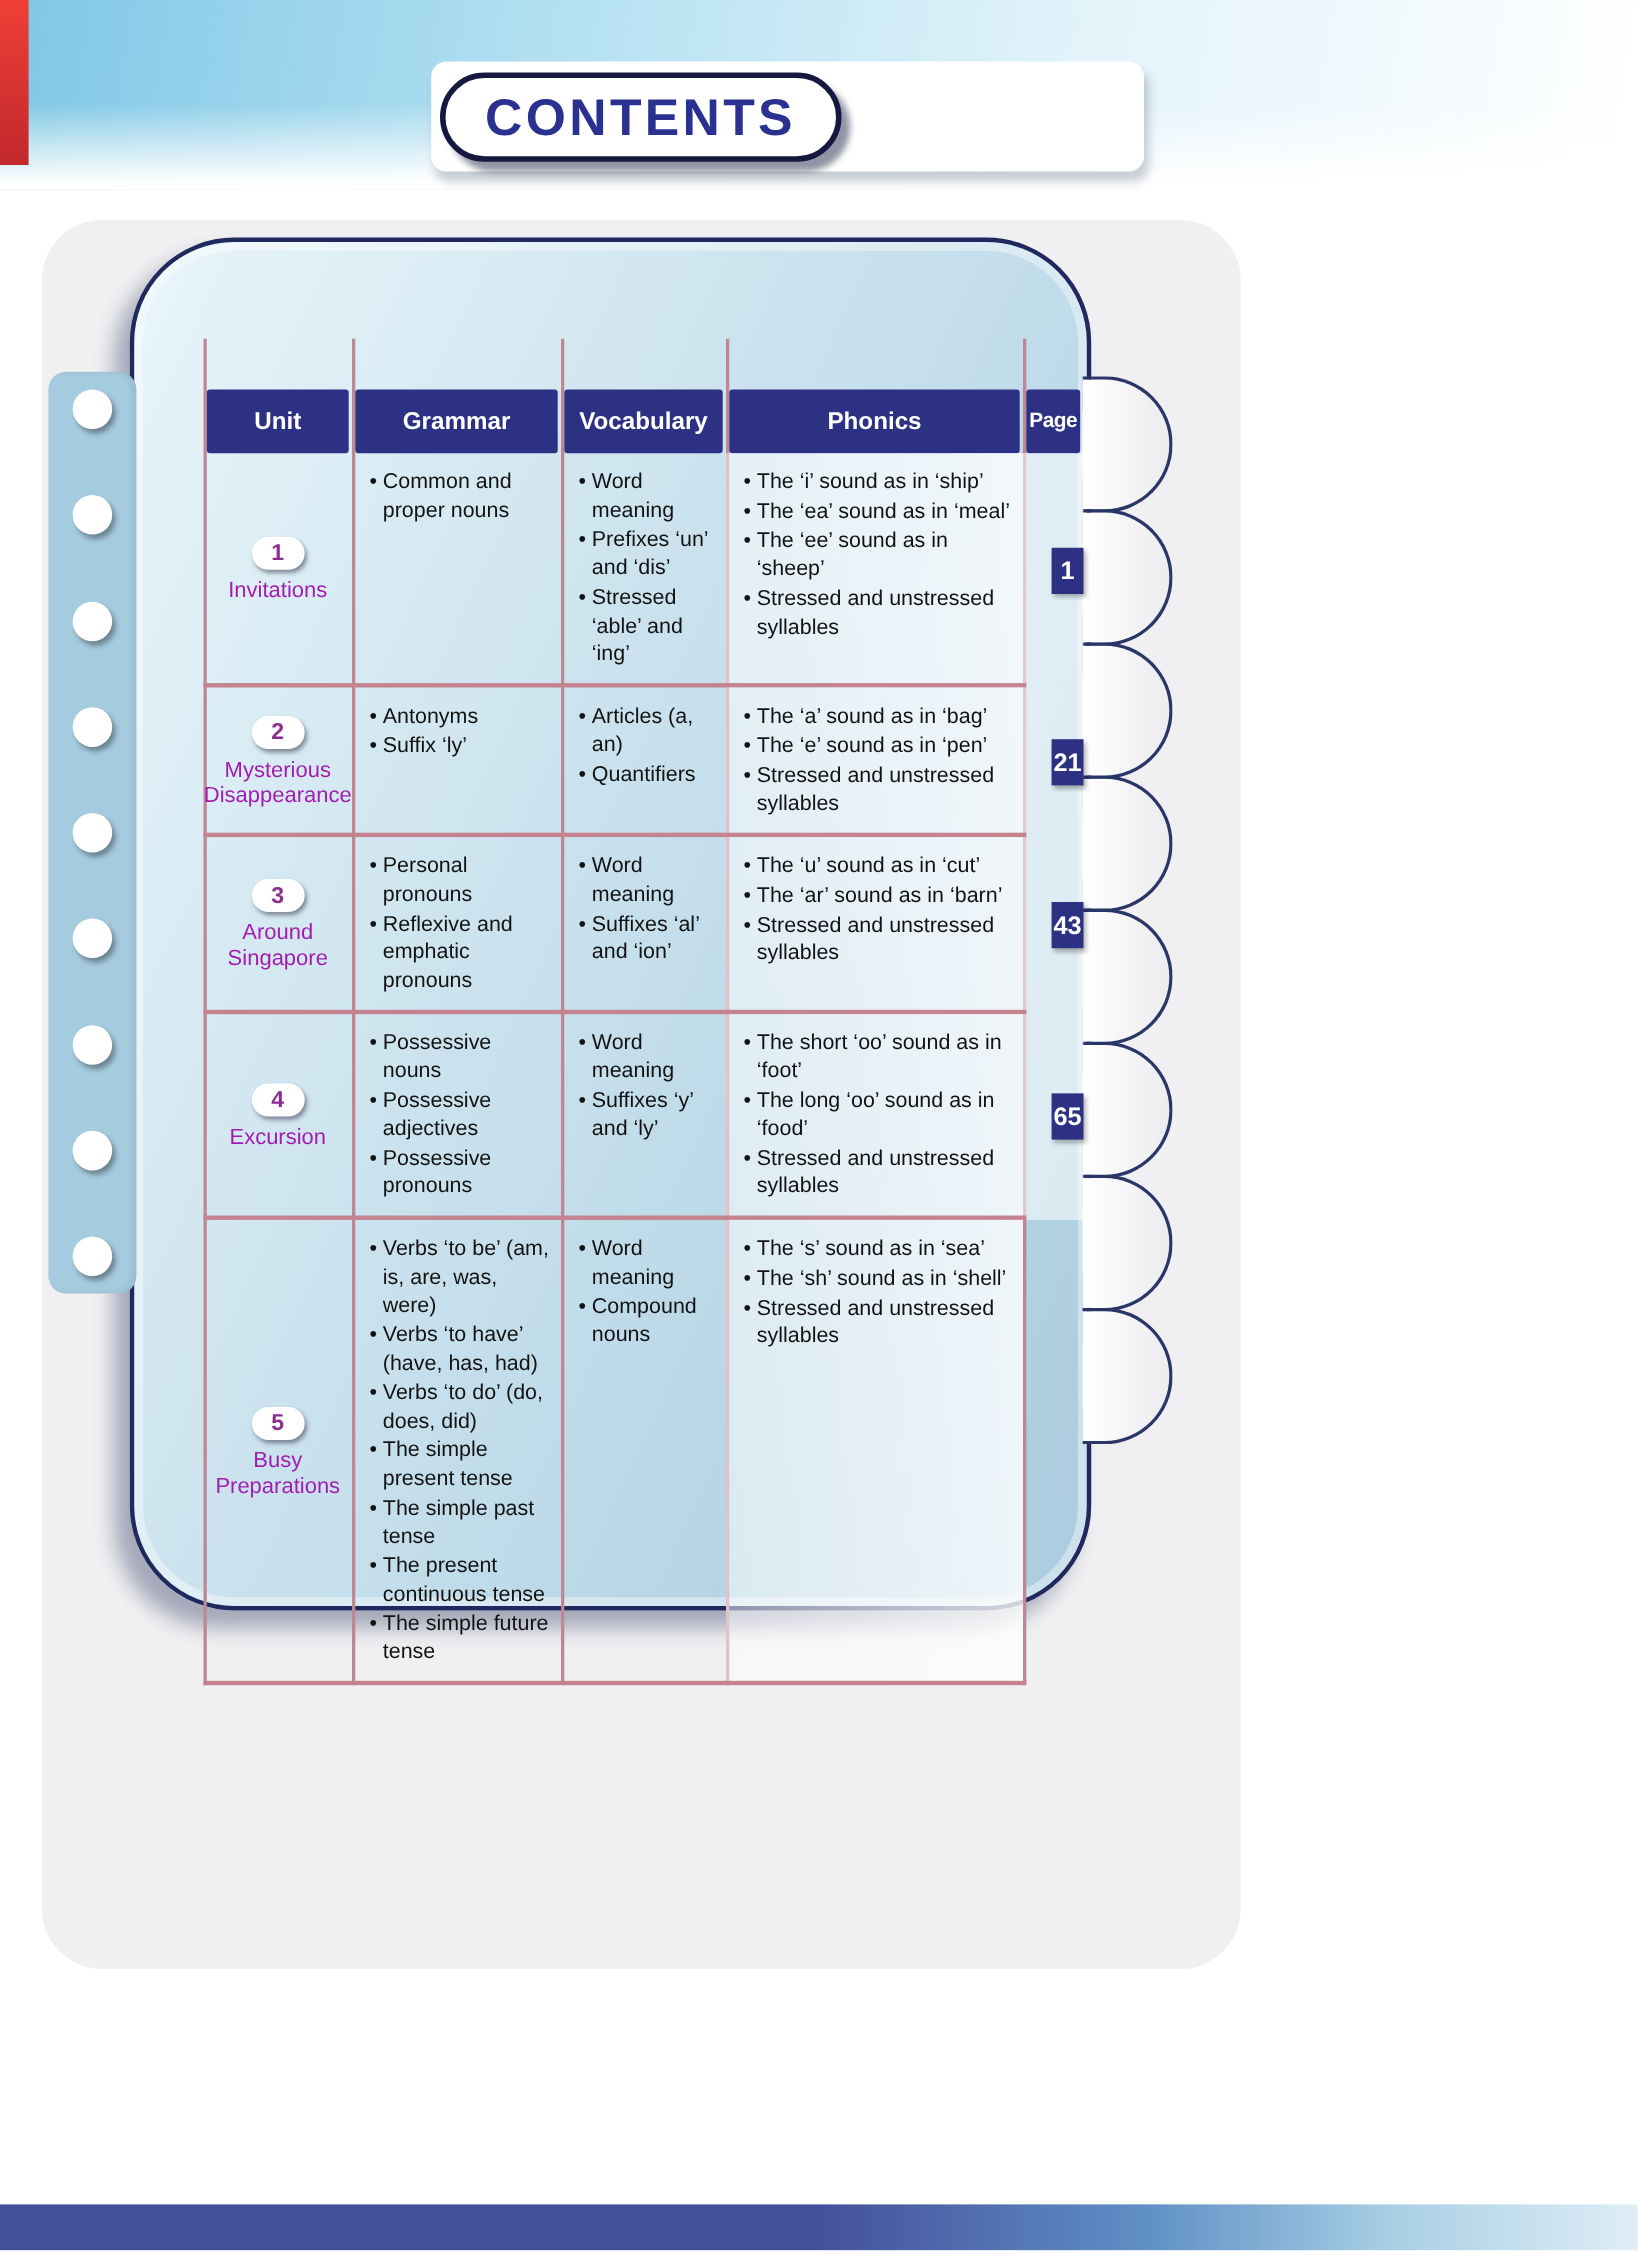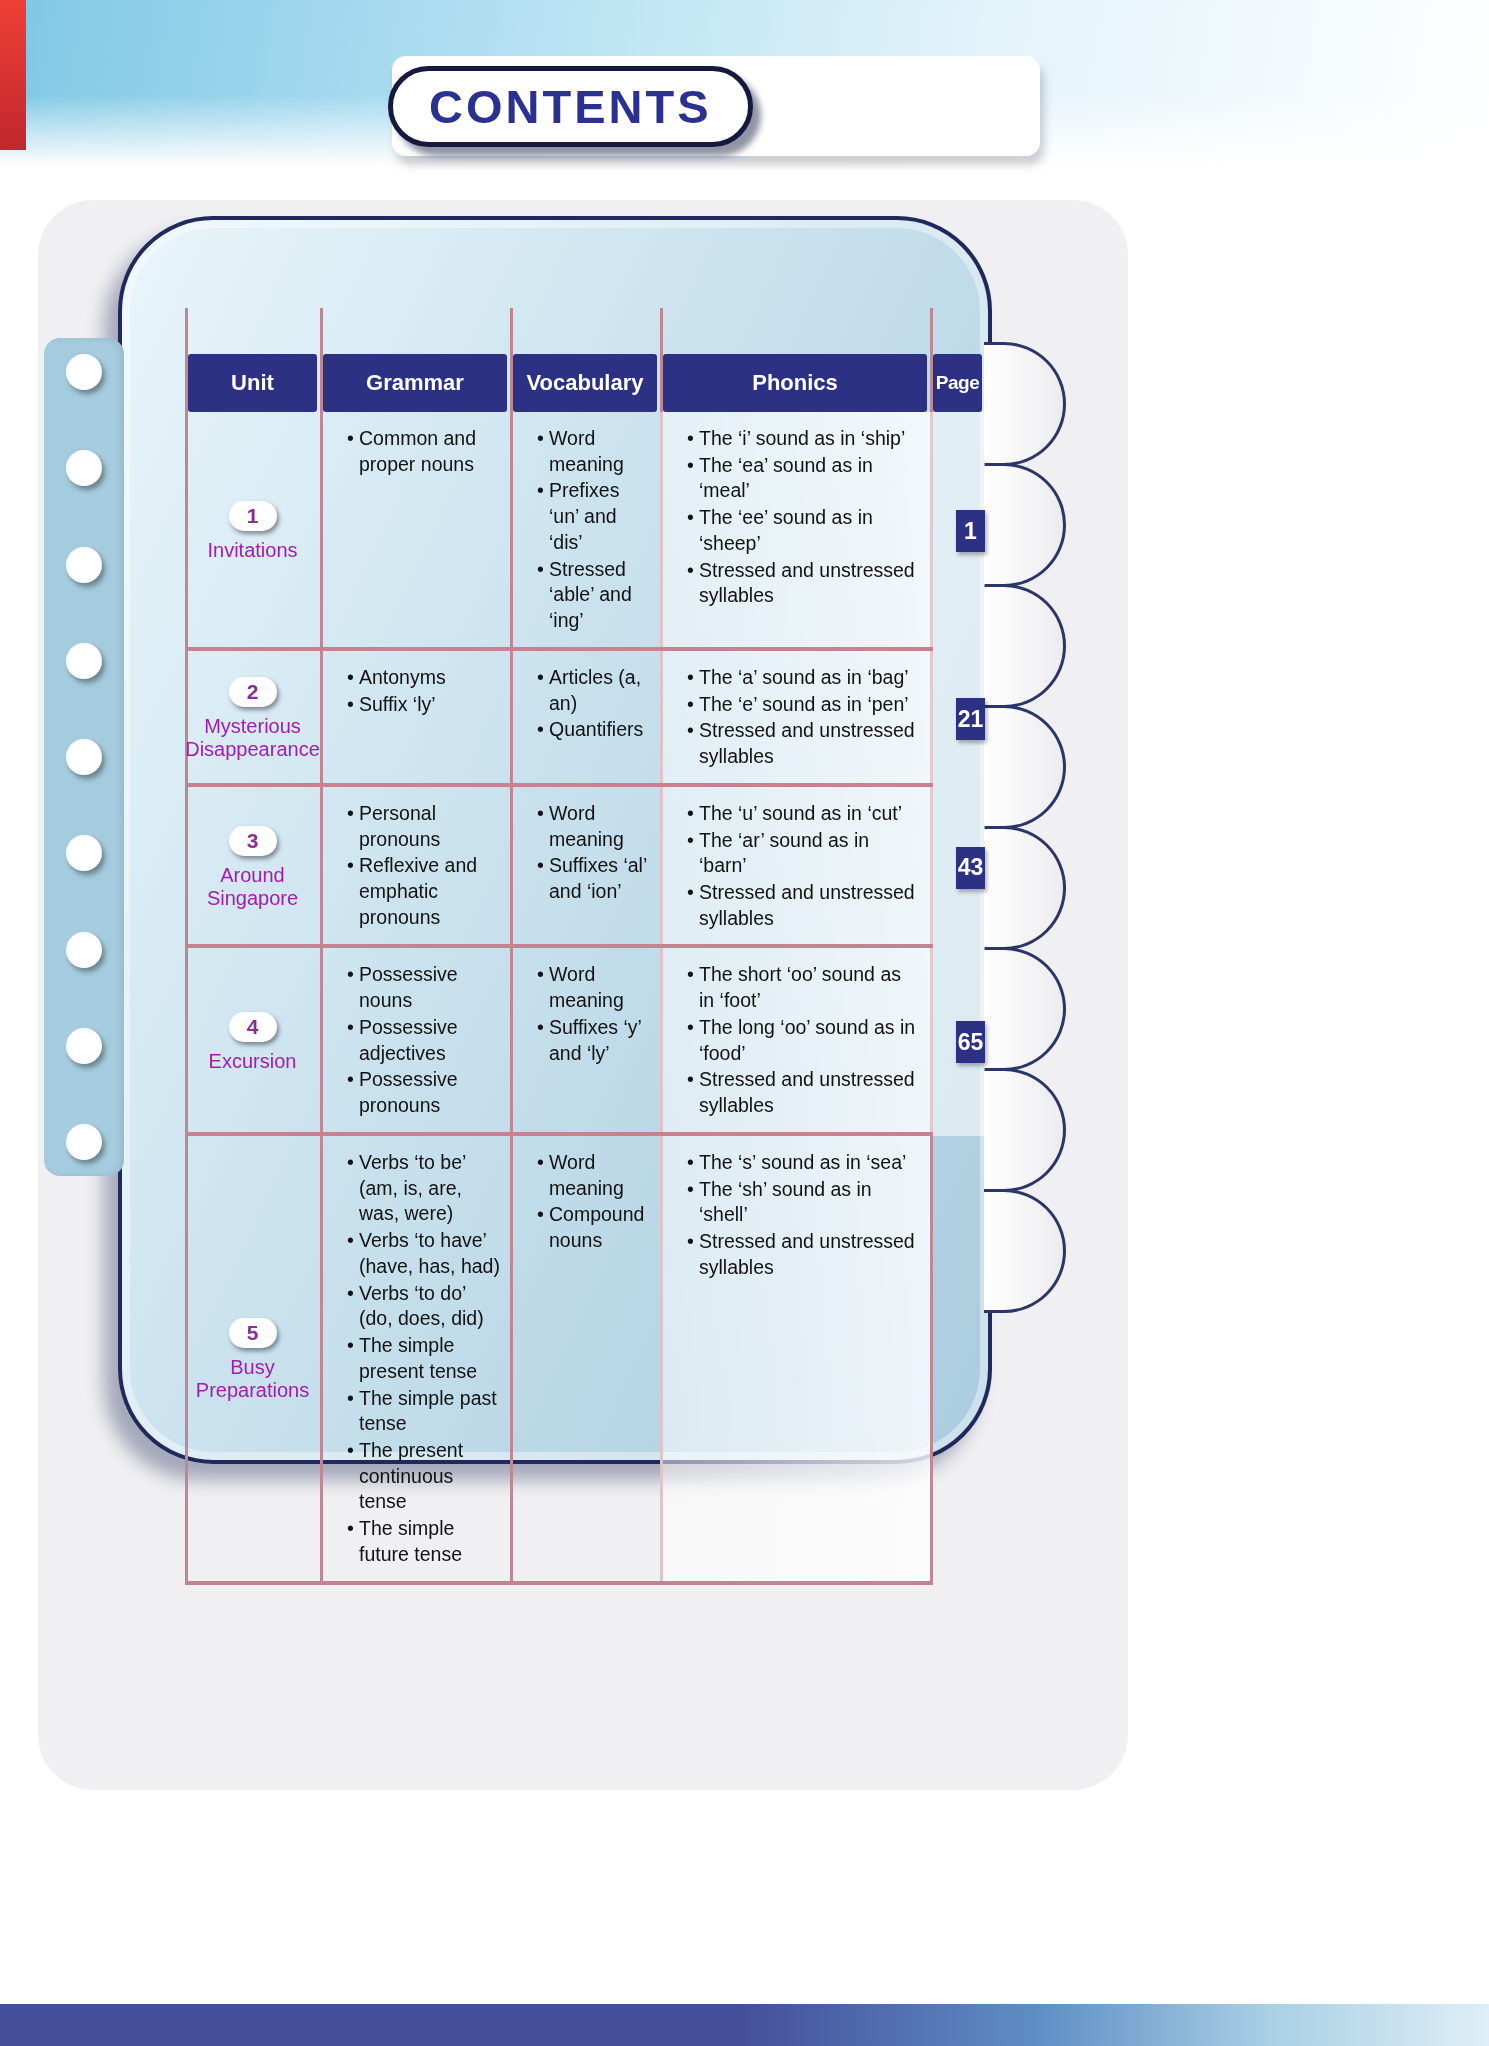--- a/index.html
+++ b/index.html
@@ -21,21 +21,21 @@
   .cover-red {
     position:absolute; top:0; left:0; width:26px; height:150px;
     background:linear-gradient(to bottom, #ee4036, #c1272d);
   }
   .title-backdrop {
     position:absolute; left:392px; top:56px; width:648px; height:100px;
     background:#ffffff; border-radius:14px;
     box-shadow:4px 9px 9px rgba(90,100,120,0.30);
   }
   .title-pill {
-    position:absolute; left:388px; top:66px;
+    position:absolute; left:400px; top:66px;
     padding:8px 36px; background:#ffffff;
     border:5px solid #15183f; border-radius:44px;
     box-shadow:8px 9px 6px rgba(55,60,90,0.55);
   }
   .title-pill span {
     font-size:47px; font-weight:bold; letter-spacing:3px; color:#2b3190;
   }
 
   
   .backdrop {
@@ -90,21 +90,21 @@
   .trow::after {
     content:""; position:absolute; left:0; bottom:0; width:748px; height:4px;
     background:#c4838f;
   }
   .trow:nth-of-type(1) { min-height:156px; }
   .trow:nth-of-type(2) { min-height:130px; }
   .trow:nth-of-type(3) { min-height:126px; }
   .trow:nth-of-type(4) { min-height:176px; }
   .trow:nth-of-type(5) { min-height:378px; }
 
-  .cell { padding:14px 10px 16px 26px; font-size:19.5px; color:#121212; line-height:1.32; }
+  .cell { padding:14px 10px 16px 15px; font-size:19.5px; color:#121212; line-height:1.32; }
   .cell.phonics { background:linear-gradient(to right, rgba(255,255,255,0.50), rgba(255,255,255,0.80)); }
   .cell.page-cell { background:rgba(255,255,255,0.55); padding:0; display:flex; align-items:center; }
 
   .bullets { list-style:none; }
   .bullets li { position:relative; padding-left:13px; margin-bottom:1px; }
   .bullets li::before { content:"\2022"; position:absolute; left:1px; top:0; }
 
   .unit-cell {
     display:flex; flex-direction:column; align-items:center; justify-content:center;
     gap:8px; text-align:center; padding:8px 4px;

